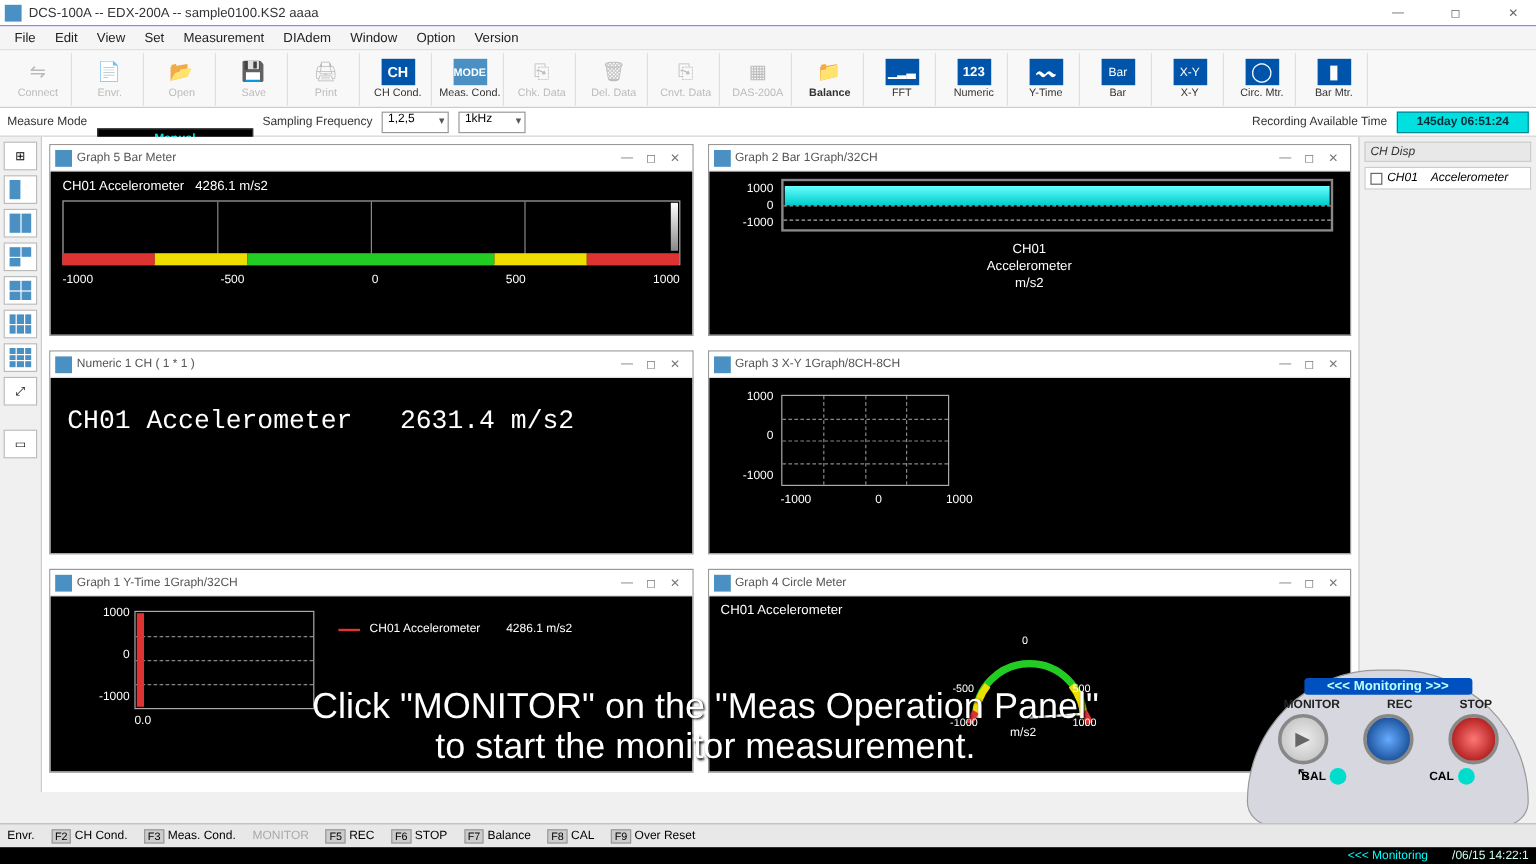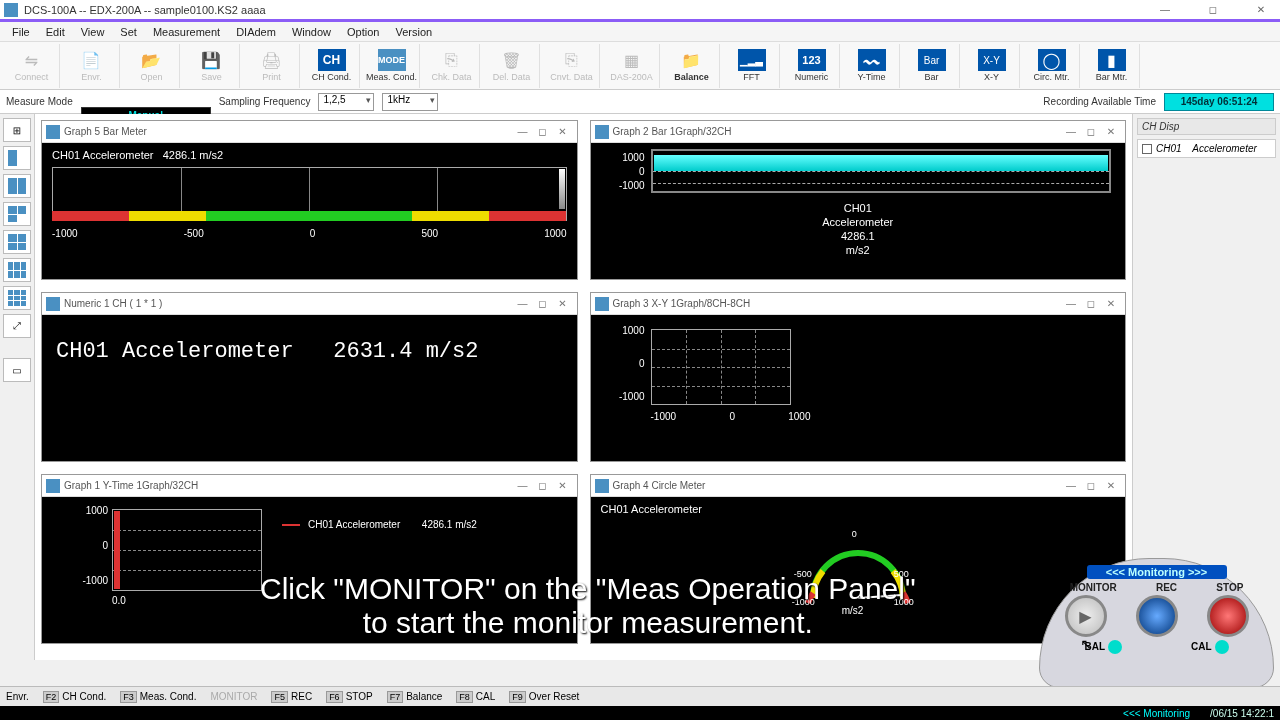--- a/index.html
+++ b/index.html
@@ -1,19 +1,19 @@
 <!DOCTYPE html>
 <html><head>
 <meta charset="utf-8">
 <style>
   * { box-sizing: border-box; margin: 0; padding: 0; font-family: "Segoe UI", Tahoma, sans-serif; }
   body { width: 1280px; height: 720px; background: #f0f0f0; overflow: hidden; position: relative; }
 
   
-  .titlebar { height: 22px; background: #fff; border-bottom: 3px solid #8b5cf6; display: flex; align-items: center; padding: 0 4px; font-size: 11px; color: #333; }
+  .titlebar { height: 22px; background: #fff; border-bottom: 1px solid #8b5cf6; display: flex; align-items: center; padding: 0 4px; font-size: 11px; color: #333; }
   .titlebar .app-icon { width: 14px; height: 14px; background: #4a90c2; margin-right: 6px; }
   .titlebar .title-text { flex: 1; }
   .titlebar .win-btns { display: flex; gap: 18px; }
   .titlebar .win-btn { width: 30px; height: 16px; display: flex; align-items: center; justify-content: center; color: #666; font-size: 10px; }
 
   
   .menubar { height: 20px; background: #f5f5f5; border-bottom: 1px solid #ddd; display: flex; align-items: center; padding: 0 4px; font-size: 11px; }
   .menubar .menu-item { padding: 2px 8px; color: #222; }
 
   
@@ -338,21 +338,20 @@
           <div>-1000</div>
         </div>
         <div class="hbar-box">
           <div class="hbar-fill"></div>
           <div class="hbar-dash" style="top:50%"></div>
           <div class="hbar-dash" style="top:80%"></div>
         </div>
         <div class="hbar-label">
           <div>CH01</div>
           <div>Accelerometer</div>
-          <div>4286.1</div>
           <div>m/s2</div>
         </div>
       </div>
     </div>
 
     <div class="gwin">
       <div class="ghead">
           <div class="gicon"></div>
           <span class="gtitle">Numeric 1 CH  ( 1 * 1 )</span>
           <span class="gbtn">—</span>

